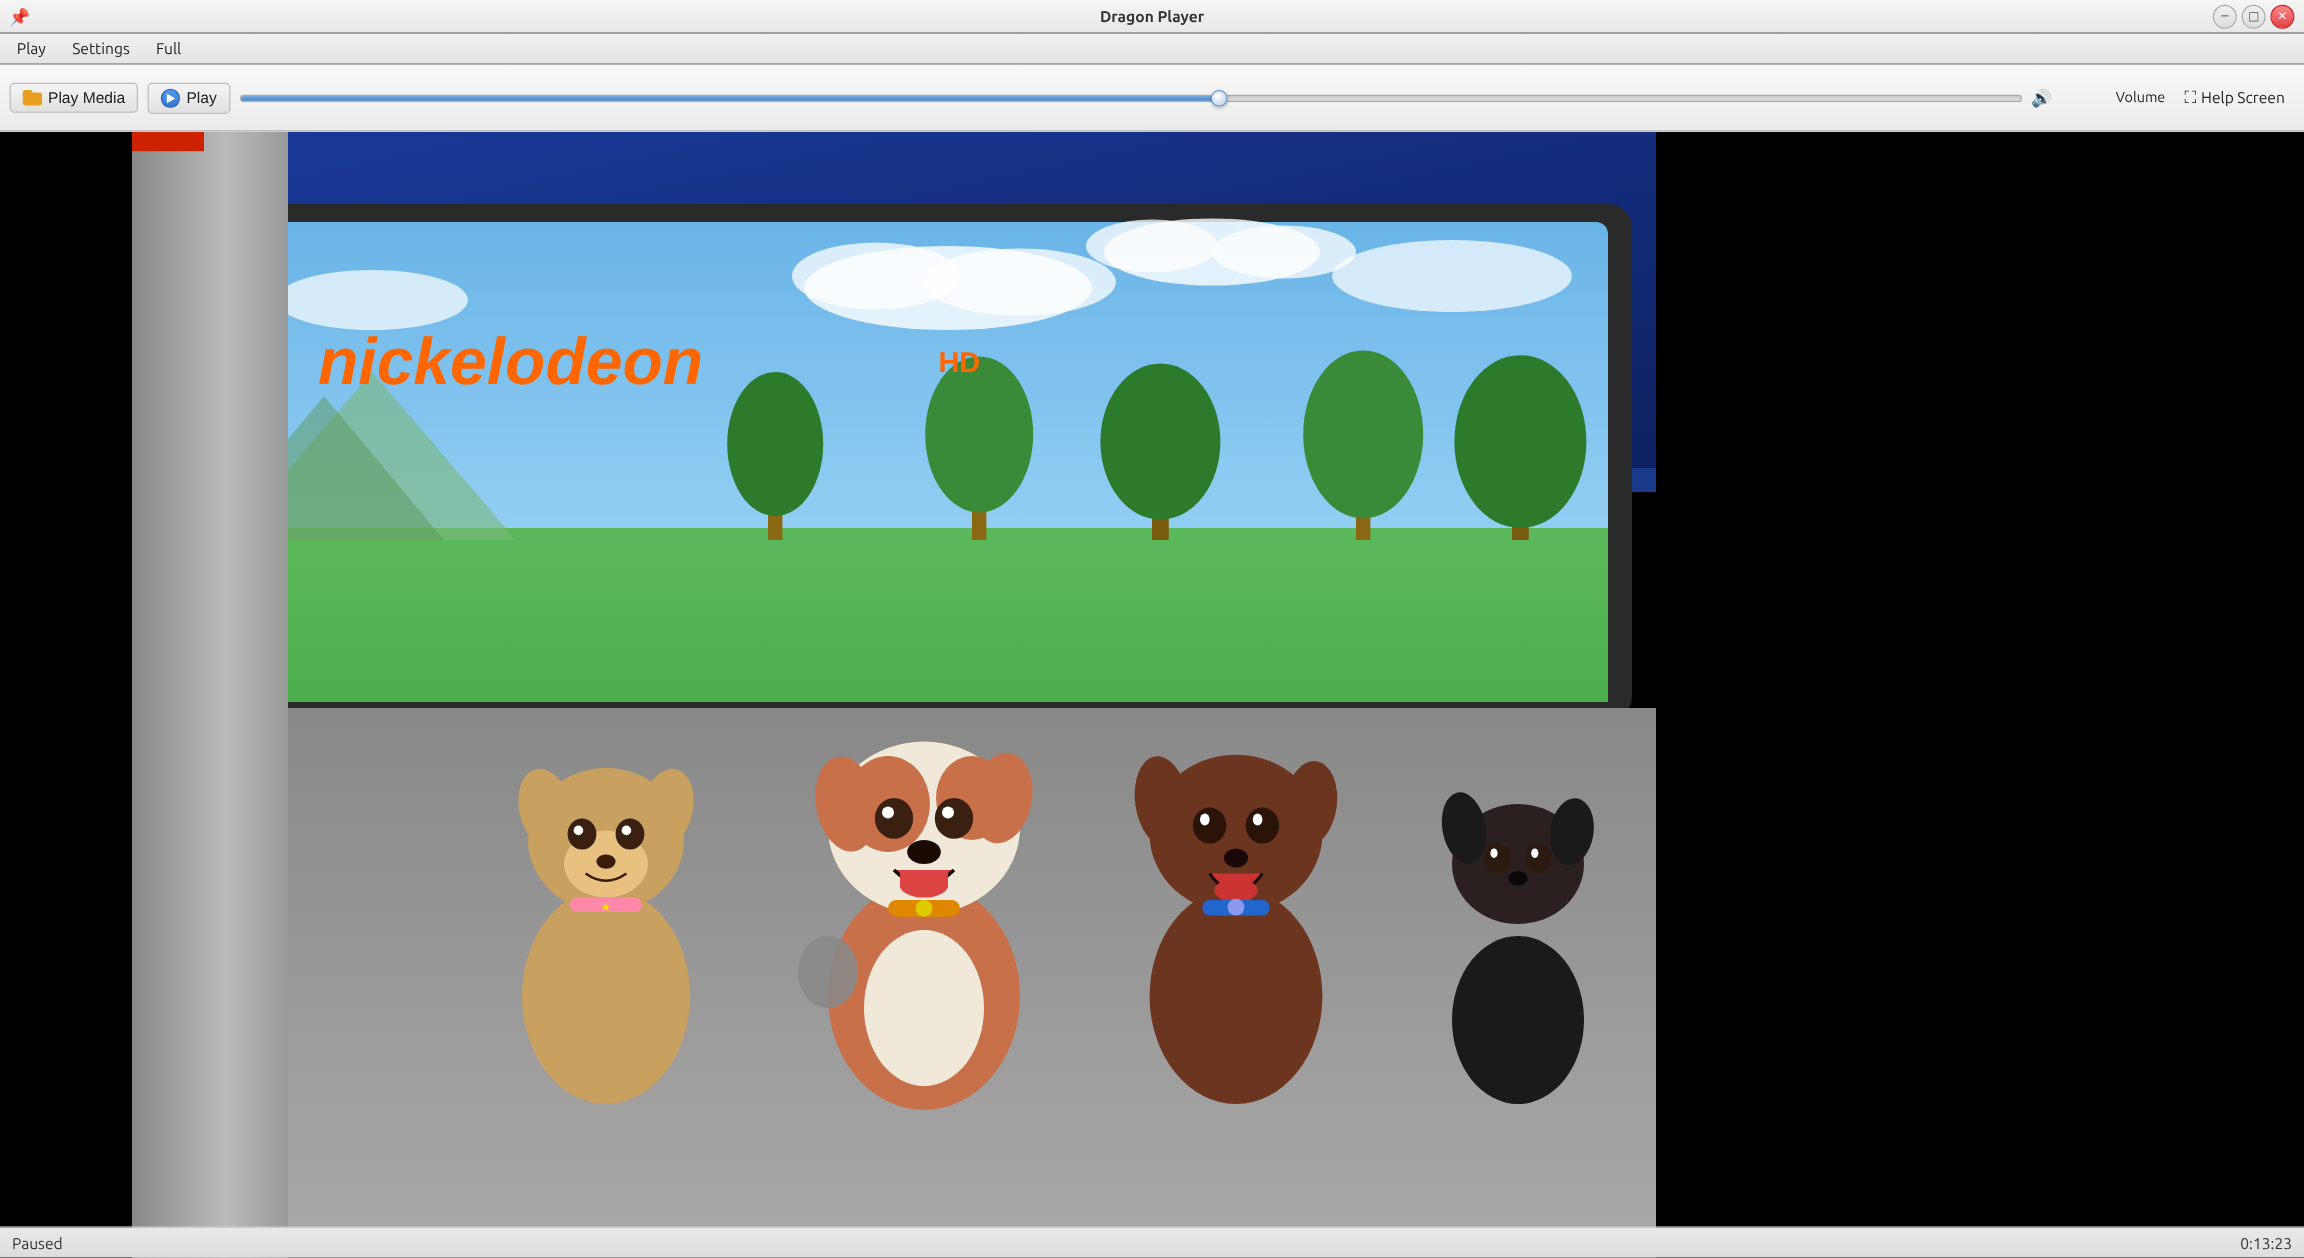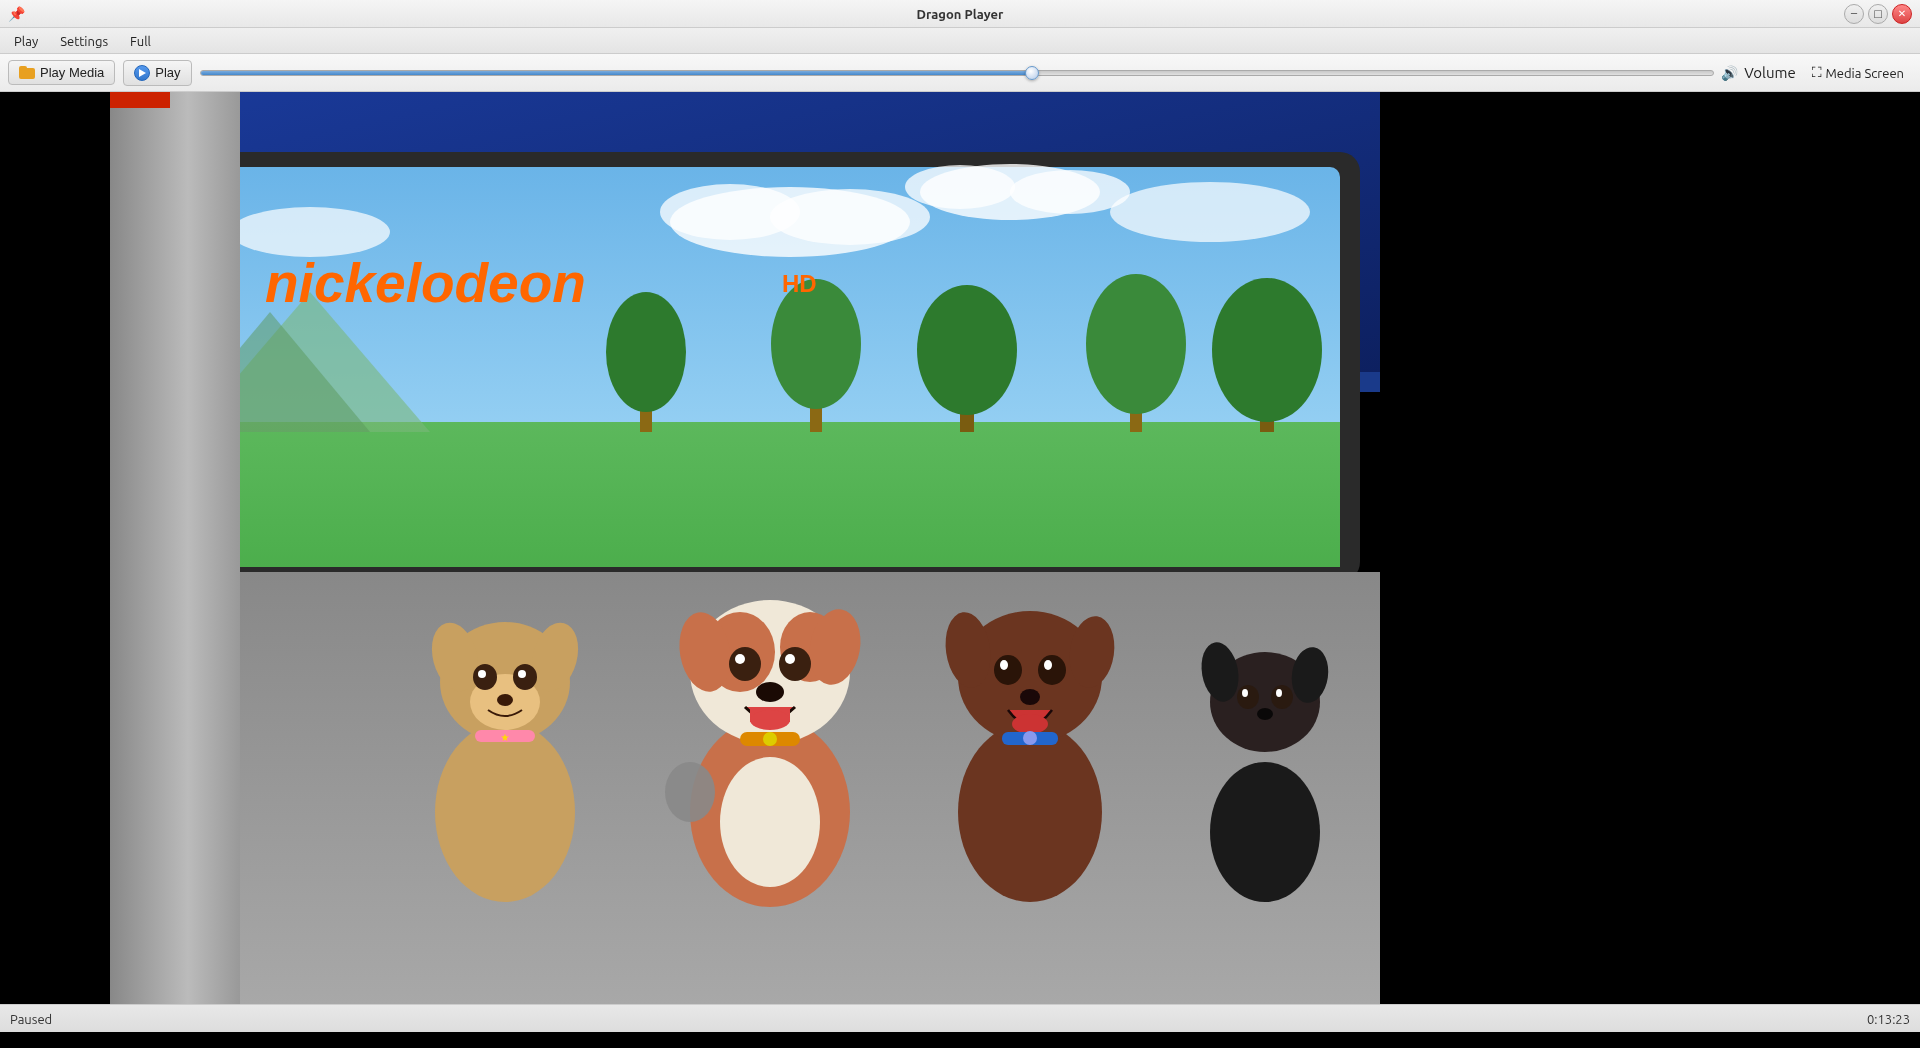--- a/index.html
+++ b/index.html
@@ -69,21 +69,21 @@
       padding: 2px 10px;
       cursor: pointer;
       border-radius: 3px;
       color: #222;
       font-size: 13px;
     }
 
     
     #toolbar {
       width: 100%;
-      height: 38px;
+      height: 56px;
       background: linear-gradient(to bottom, #f8f8f8, #ebebeb);
       border-bottom: 1px solid #ccc;
       display: flex;
       align-items: center;
       padding: 0 8px;
       gap: 8px;
     }
     #play-media-btn {
       display: flex;
       align-items: center;
@@ -191,22 +191,23 @@
     #volume-area {
       display: flex;
       align-items: center;
       gap: 5px;
     }
     .volume-icon {
       font-size: 14px;
       color: #555;
     }
     #volume-label {
-      font-size: 15px;
+      font-size: 12px;
       color: #222;
+      margin-left: 48px;
     }
 
     
     #fullscreen-btn {
       display: flex;
       align-items: center;
       gap: 4px;
       padding: 2px 8px;
       cursor: pointer;
       font-size: 13px;
@@ -339,21 +340,21 @@
     </div>
   </div>
 
   <div id="volume-area">
     <span class="volume-icon">🔊</span>
     <span id="volume-label">Volume</span>
   </div>
 
   <div id="fullscreen-btn">
     <span class="fullscreen-icon">⛶</span>
-    <span>Media Screen</span>
+    <span>Help Screen</span>
   </div>
 </div>
 
 <div id="video-area">
 
   <div id="left-bar"></div>
   <div id="right-bar"></div>
 
   <div id="red-corner"></div>
 

